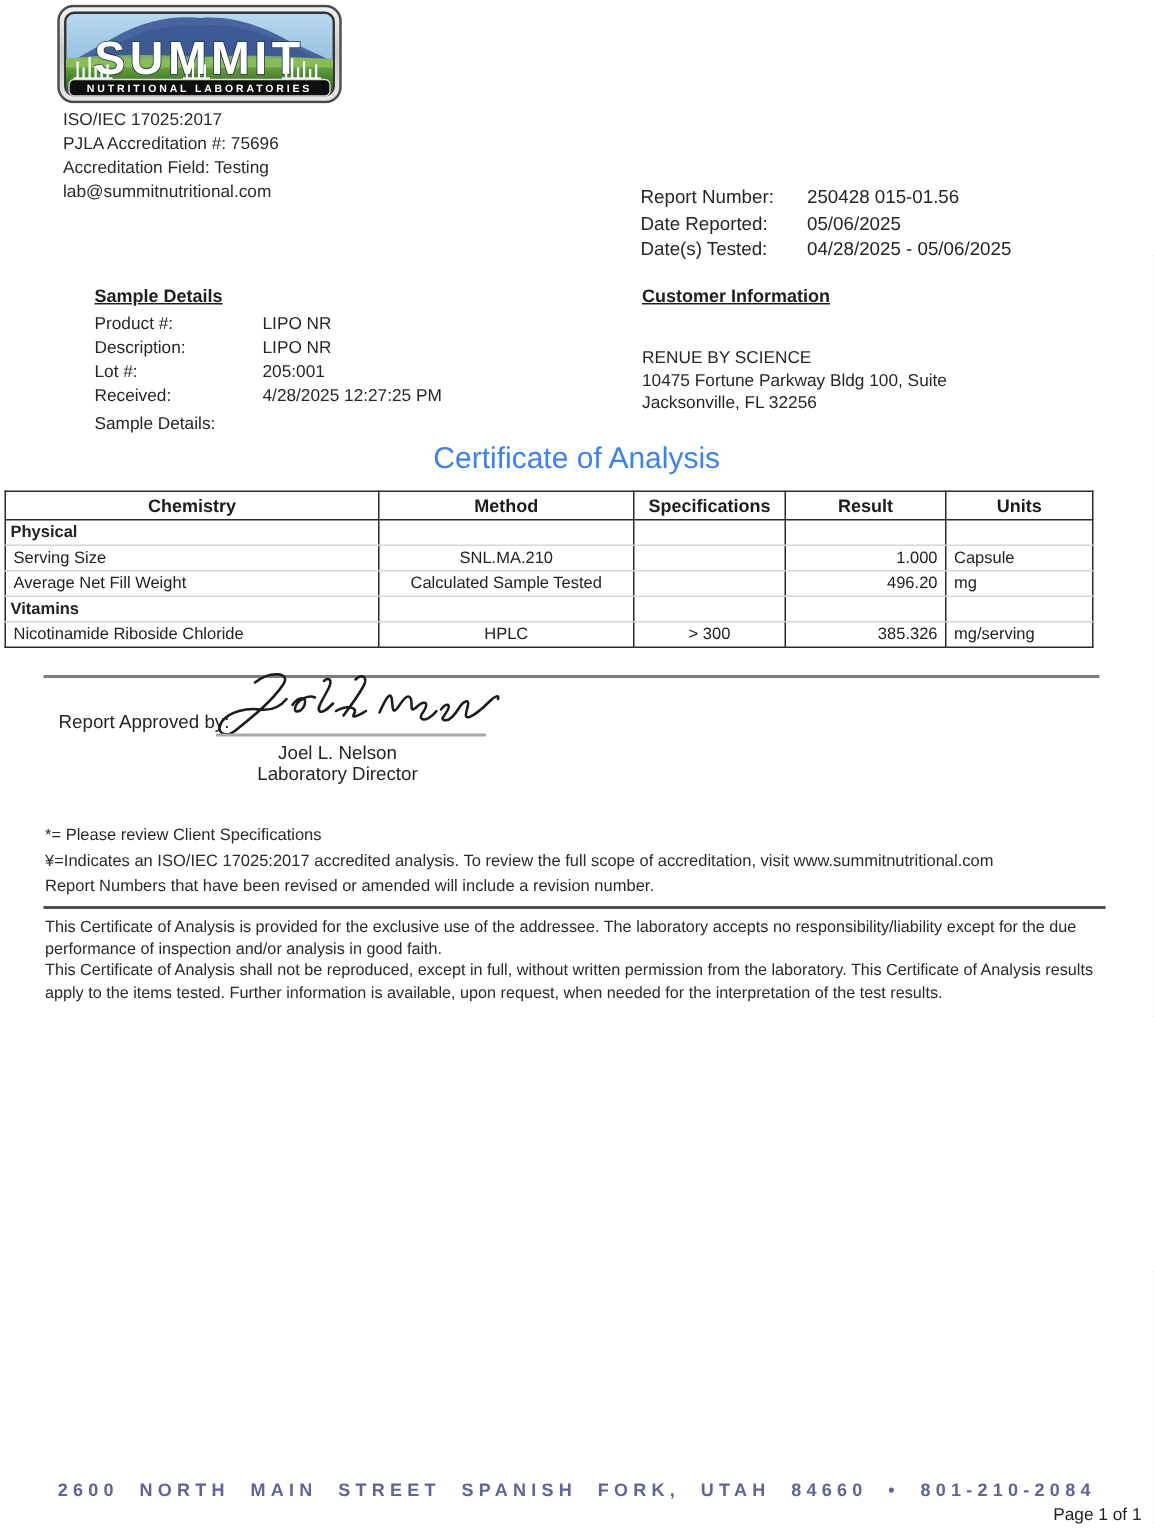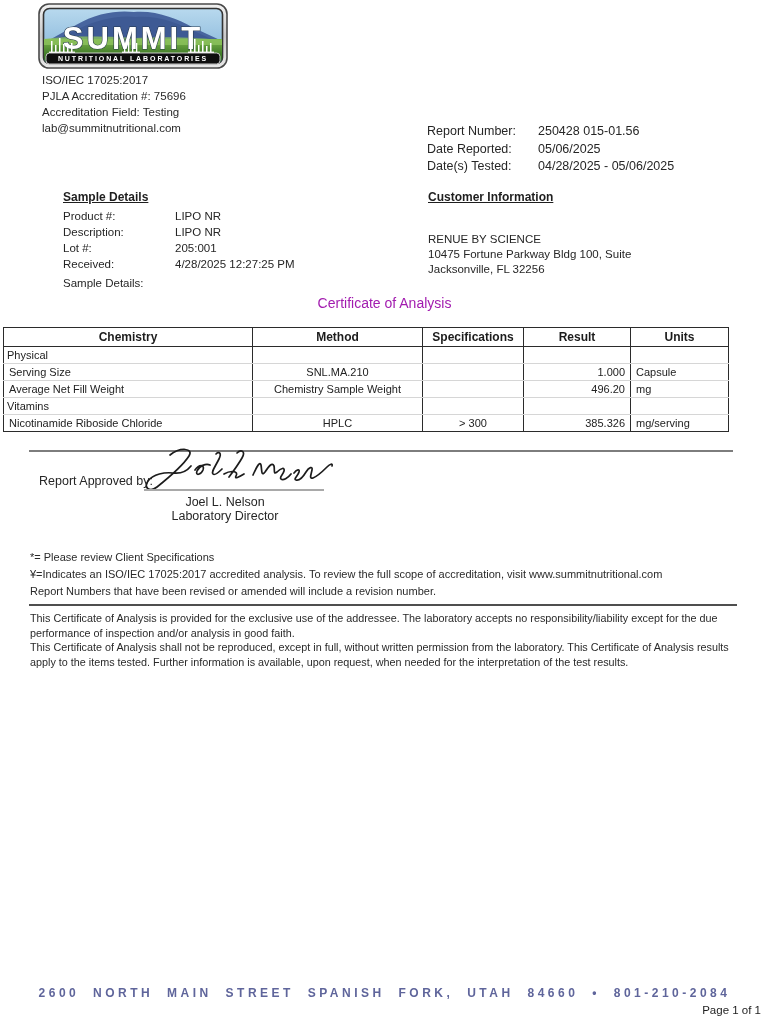--- a/index.html
+++ b/index.html
@@ -20,35 +20,35 @@
 
   
   .sec-title { font-size:12px; font-weight:bold; text-decoration:underline; color:#1e1e1e; }
   .sample-rows { left:63px; top:208px; font-size:11.5px; line-height:16px; }
   .sample-rows .row { display:flex; }
   .sample-rows .lbl { width:112px; }
   .cust-lines { left:428px; top:208px; font-size:11.5px; line-height:15px;margin-top:24px; }
   .sample-extra { left:63px; top:277px; font-size:11.5px; }
 
   
-  .coa-title { left:0; top:295px; width:769px; text-align:center; font-size:14px; color:#a21caf; }
+  .coa-title { left:0; top:295px; width:769px; text-align:center; font-size:20px; color:#3b82f6; }
   table.coa { position:absolute; left:3px; top:327px; width:725px; border-collapse:collapse; table-layout:fixed; }
   table.coa th {
     border:1.5px solid #2b2b2b; font-size:12px; font-weight:bold;
     height:19px; text-align:center; padding:0 2px; color:#1c1c1c;
   }
   table.coa td {
     border-left:1px solid #2b2b2b; border-right:1px solid #2b2b2b;
     border-bottom:1px solid #d6d6d6;
     font-size:11px; height:17px; padding:0 5px; vertical-align:middle; color:#222;
   }
   table.coa { border:1.5px solid #2b2b2b; }
   table.coa tr:last-child td { border-bottom:1.5px solid #2b2b2b; }
   td.c-chem { text-align:left; padding-left:6px; }
-  tr.section td.c-chem { font-weight:normal; padding-left:3px; }
+  tr.section td.c-chem { font-weight:bold; padding-left:3px; }
   td.c-method, td.c-spec { text-align:center; }
   td.c-result { text-align:right; font-size:7.5px; padding-right:4px; color:#333; }
   td.c-units { text-align:left; padding-left:8px; }
 
   
   .rule1 { left:29px; top:450px; width:704px; height:2px; background:#7d7d7d; }
   .rule2 { left:29px; top:604px; width:708px; height:2px; background:#4f4f4f; }
 
   
   .approved-label { left:39px; top:474px; font-size:12.5px; }
@@ -213,21 +213,21 @@
       </tr>
       <tr>
         <td class="c-chem">Serving Size</td>
         <td class="c-method">SNL.MA.210</td>
         <td class="c-spec"></td>
         <td class="c-result">1.000</td>
         <td class="c-units">Capsule</td>
       </tr>
       <tr>
         <td class="c-chem">Average Net Fill Weight</td>
-        <td class="c-method">Chemistry Sample Weight</td>
+        <td class="c-method">Calculated Sample Tested</td>
         <td class="c-spec"></td>
         <td class="c-result">496.20</td>
         <td class="c-units">mg</td>
       </tr>
       <tr class="section">
         <td class="c-chem">Vitamins</td>
         <td class="c-method"></td>
         <td class="c-spec"></td>
         <td class="c-result"></td>
         <td class="c-units"></td>

